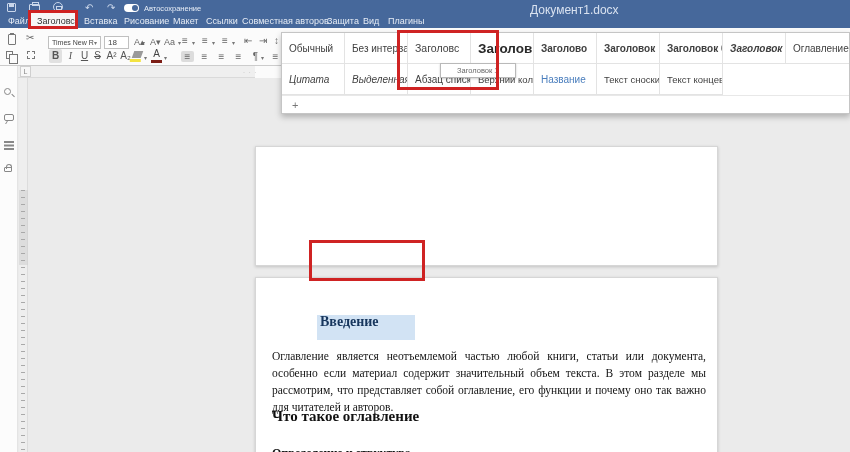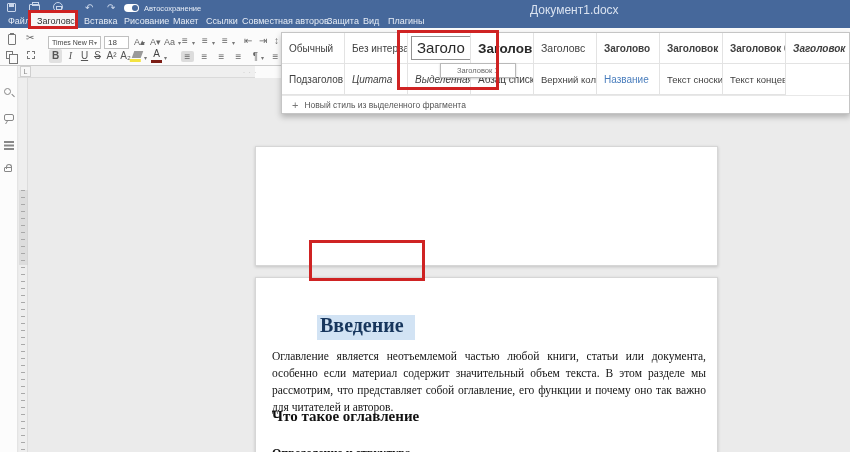--- a/index.html
+++ b/index.html
@@ -78,21 +78,21 @@
   .vruler { position:absolute; left:19px; top:78px; width:9px; height:374px; background:#eeeeee; border-right:1px solid #dcdcdc; z-index:2; }
   .vruler .ticks { position:absolute; left:0; top:112px; width:9px; height:262px;
       background-image:repeating-linear-gradient(to bottom,#a9a9a9 0 1px,transparent 1px 7px); background-size:4px 100%; background-position:2px 0; background-repeat:no-repeat; }
   .vruler .seg { position:absolute; left:0; top:112px; width:9px; height:75px; background:#cfcfcf; opacity:.55; }
 
   .page { position:absolute; left:255px; width:463px; background:#ffffff; border:1px solid #d6d6d6; box-shadow:0 1px 3px rgba(0,0,0,.18); }
   #page1 { top:80px; height:120px; }
   #page2 { top:211px; height:242px; }
 
   .sel-highlight { position:absolute; left:317px; top:249px; width:98px; height:25px; background:#d2e3f4; z-index:2; }
-  .doc-h1 { position:absolute; left:320px; top:248px; font-family:"Liberation Serif",serif; font-weight:bold; font-size:20px; color:#17365d; z-index:3; }
+  .doc-h1 { position:absolute; left:320px; top:248px; font-family:"Liberation Serif",serif; font-weight:bold; font-size:14px; color:#17365d; z-index:3; }
   .doc-p { position:absolute; left:272px; width:434px; font-family:"Liberation Serif",serif; font-size:11.5px; line-height:17px; color:#141414; text-align:justify; z-index:3; }
   #para1 { top:282px; }
   .doc-h2 { position:absolute; left:272px; top:342px; font-family:"Liberation Serif",serif; font-weight:bold; font-size:15px; color:#111; z-index:3; }
   .doc-h3 { position:absolute; left:272px; top:380px; font-family:"Liberation Serif",serif; font-weight:bold; font-size:12px; color:#111; z-index:3; }
 
   
   .styles-panel { position:absolute; left:281px; top:32px; width:569px; height:82px; background:#ffffff; border:1px solid #c5c5c5; box-shadow:0 3px 6px rgba(0,0,0,.25); z-index:50;text-align:center; }
   .styles-grid { position:absolute; left:0; top:0; width:567px; height:62px; display:grid; grid-template-columns:repeat(9,1fr); grid-template-rows:31px 31px; }
   .scell { border-right:1px solid #e3e3e3; border-bottom:1px solid #e3e3e3; display:flex; align-items:center; padding-left:7px; overflow:hidden; white-space:nowrap; font-size:10px; color:#3f3f3f; cursor:default; }
   .scell:nth-child(9n) { border-right:none; }
@@ -213,42 +213,38 @@
 
   <div class="vruler">
     <div class="seg"></div>
     <div class="ticks"></div>
   </div>
 
   <div class="styles-panel">
     <div class="styles-grid">
       <div class="scell">Обычный</div>
       <div class="scell">Без интерва</div>
-      <div class="scell v-h1">
-          <span class="selbox">Заголо</span>
-        </div>
+      <div class="scell v-h3">Заголовс</div>
       <div class="scell v-h2">Заголов</div>
-      <div class="scell v-h3">Заголовс</div>
       <div class="scell v-bold">Заголово</div>
       <div class="scell v-bold">Заголовок</div>
       <div class="scell v-bold">Заголовок 6</div>
       <div class="scell v-bolditalic">Заголовок</div>
 
-      <div class="scell">Подзаголов</div>
+      <div class="scell">Оглавление</div>
       <div class="scell v-italic">Цитата</div>
       <div class="scell v-italic">Выделенная</div>
       <div class="scell">Абзац списка</div>
       <div class="scell v-small">Верхний кол</div>
       <div class="scell v-blue">Название</div>
       <div class="scell v-small">Текст сноски</div>
       <div class="scell v-small">Текст концев</div>
     </div>
     <div class="newstyle">
       <span class="plus">+</span>
-      <span>Новый стиль из выделенного фрагмента</span>
     </div>
   </div>
 
   <div class="tooltip">Заголовок 1</div>
 
   <div class="redbox" id="redbox-tab"></div>
   <div class="redbox" id="redbox-style"></div>
   <div class="redbox" id="redbox-title"></div>
 
 </div>

